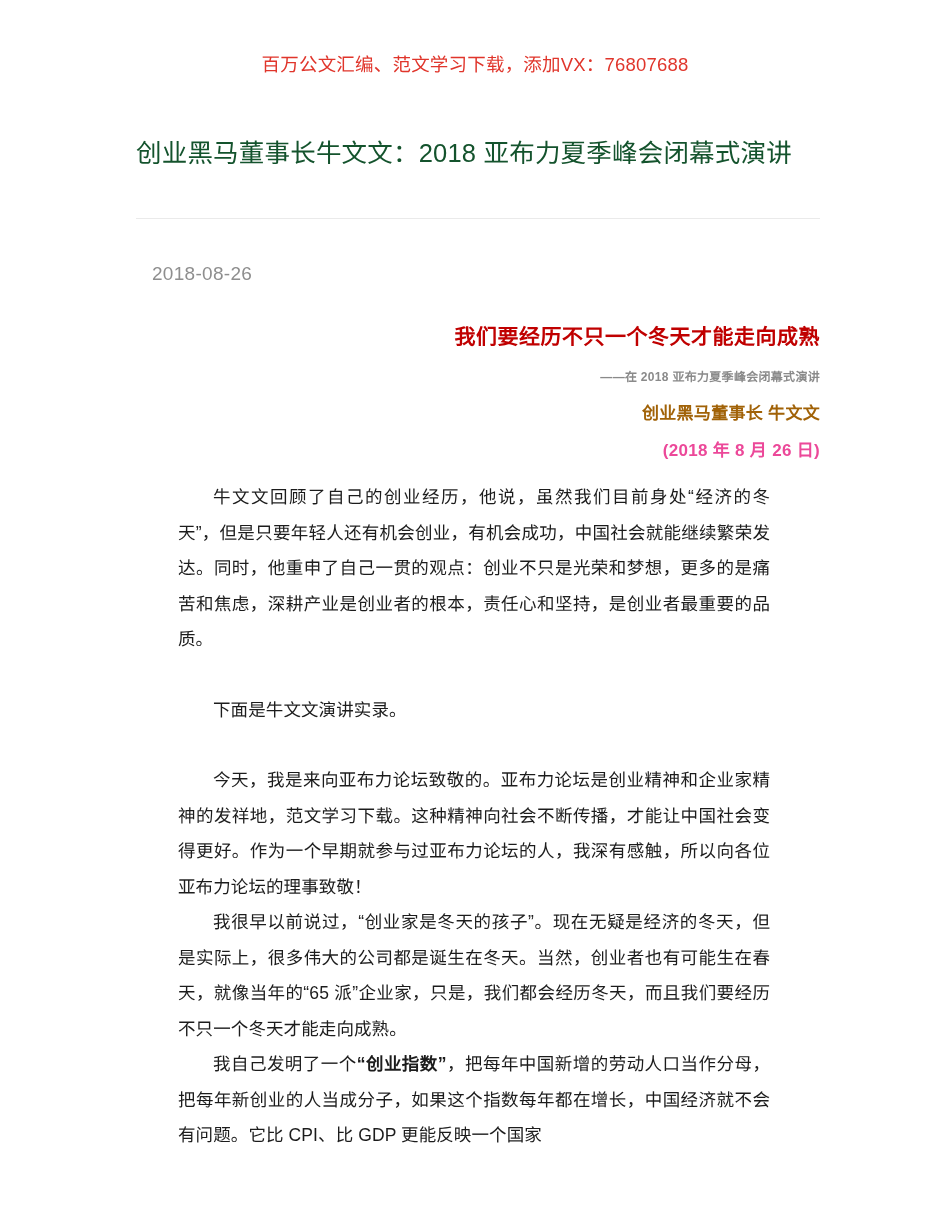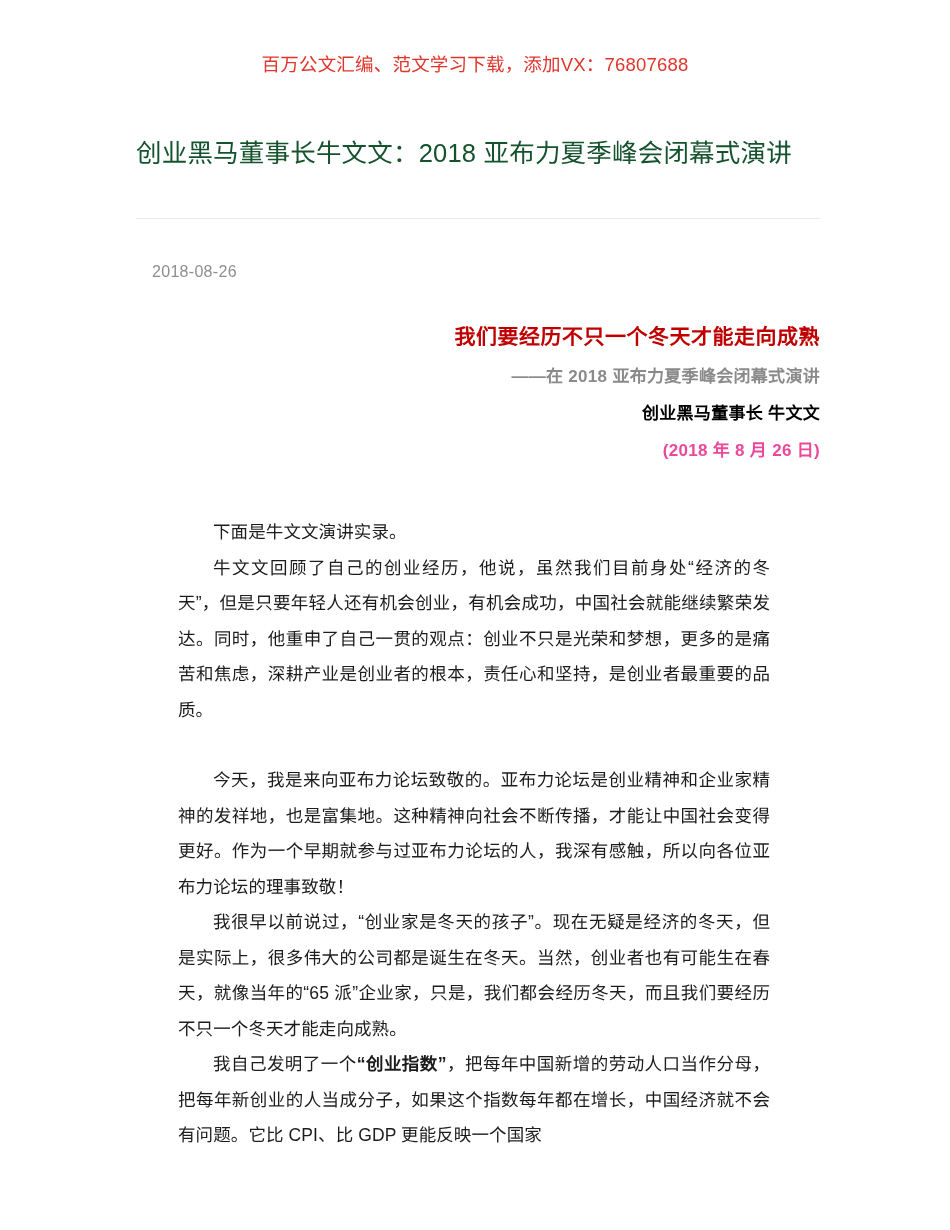--- a/index.html
+++ b/index.html
@@ -55,21 +55,21 @@
     top: 218px;
     left: 136px;
     width: 684px;
     height: 1px;
     background: #eaeaea;
   }
   .article-date {
     position: absolute;
     top: 263px;
     left: 152px;
-    font-size: 16px;
+    font-size: 19px;
     color: #8e8e8e;
     letter-spacing: 0.3px;
   }
 
   
   .doc-heading-block {
     position: absolute;
     top: 322px;
     left: 136px;
     width: 684px;
@@ -78,21 +78,21 @@
   .doc-main-title {
     margin: 0;
     font-size: 21px;
     font-weight: 700;
     color: #c00000;
     line-height: 30px;
     letter-spacing: 0.5px;
   }
   .doc-subtitle {
     margin: 13px 0 0 0;
-    font-size: 17px;
+    font-size: 12px;
     font-weight: 700;
     color: #8a8a8a;
     line-height: 24px;
     letter-spacing: 0.3px;
   }
   .doc-byline {
     margin: 13px 0 0 0;
     font-size: 17px;
     font-weight: 700;
     color: #8a8a8a;
@@ -143,25 +143,25 @@
     <h1 class="article-title">创业黑马董事长牛文文：2018 亚布力夏季峰会闭幕式演讲</h1>
   </div>
 
   <div class="header-divider"></div>
 
   <div class="article-date">2018-08-26</div>
 
   <div class="doc-heading-block">
     <div class="doc-main-title" style="color: rgb(192, 0, 0);">我们要经历不只一个冬天才能走向成熟</div>
     <div class="doc-subtitle" style="color: rgb(138, 138, 138);">——在 2018 亚布力夏季峰会闭幕式演讲</div>
-    <div class="doc-byline" style="color: #000000;">创业黑马董事长  牛文文</div>
+    <div class="doc-byline" style="color: #a16207;">创业黑马董事长  牛文文</div>
     <div class="doc-date-line" style="color: #ec4899;">(2018 年 8 月 26 日)</div>
   </div>
 
   <div class="article-body">
+      <p class="body-paragraph">牛文文回顾了自己的创业经历，他说，虽然我们目前身处“经济的冬天”，但是只要年轻人还有机会创业，有机会成功，中国社会就能继续繁荣发达。同时，他重申了自己一贯的观点：创业不只是光荣和梦想，更多的是痛苦和焦虑，深耕产业是创业者的根本，责任心和坚持，是创业者最重要的品质。</p>
       <p class="body-paragraph gap-before">下面是牛文文演讲实录。</p>
-      <p class="body-paragraph">牛文文回顾了自己的创业经历，他说，虽然我们目前身处“经济的冬天”，但是只要年轻人还有机会创业，有机会成功，中国社会就能继续繁荣发达。同时，他重申了自己一贯的观点：创业不只是光荣和梦想，更多的是痛苦和焦虑，深耕产业是创业者的根本，责任心和坚持，是创业者最重要的品质。</p>
-      <p class="body-paragraph gap-before">今天，我是来向亚布力论坛致敬的。亚布力论坛是创业精神和企业家精神的发祥地，也是富集地。这种精神向社会不断传播，才能让中国社会变得更好。作为一个早期就参与过亚布力论坛的人，我深有感触，所以向各位亚布力论坛的理事致敬！</p>
+      <p class="body-paragraph gap-before">今天，我是来向亚布力论坛致敬的。亚布力论坛是创业精神和企业家精神的发祥地，范文学习下载。这种精神向社会不断传播，才能让中国社会变得更好。作为一个早期就参与过亚布力论坛的人，我深有感触，所以向各位亚布力论坛的理事致敬！</p>
       <p class="body-paragraph">我很早以前说过，“创业家是冬天的孩子”。现在无疑是经济的冬天，但是实际上，很多伟大的公司都是诞生在冬天。当然，创业者也有可能生在春天，就像当年的“65 派”企业家，只是，我们都会经历冬天，而且我们要经历不只一个冬天才能走向成熟。</p>
       <p class="body-paragraph"><span>我自己发明了一个</span><b>“创业指数”</b><span>，把每年中国新增的劳动人口当作分母，把每年新创业的人当成分子，如果这个指数每年都在增长，中国经济就不会有问题。它比 CPI、比 GDP 更能反映一个国家</span></p>
     </div>
 
 </div>
 
 </body></html>

